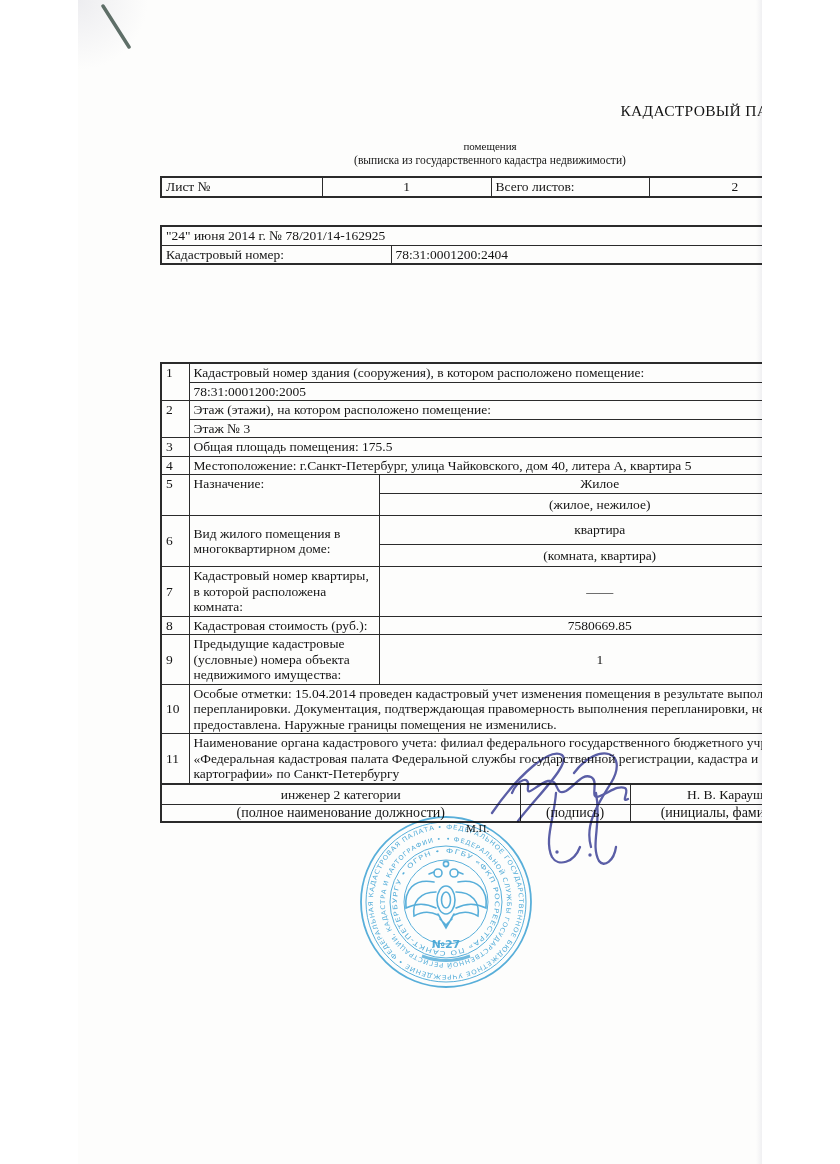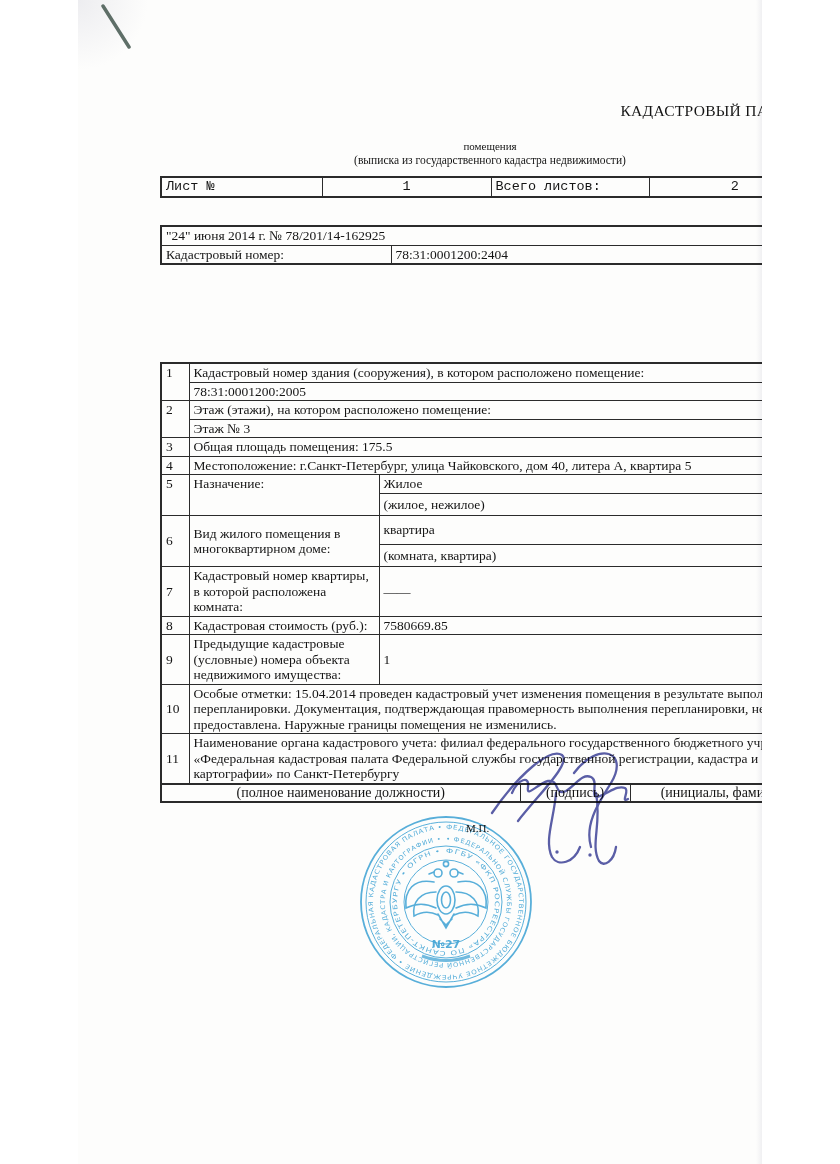--- a/index.html
+++ b/index.html
@@ -27,28 +27,28 @@
   .corner{top:99px;left:0;width:735px;text-align:right;font-size:13px;}
   .title{top:102px;left:82px;width:660px;text-align:right;font-weight:normal;font-size:15.5px;letter-spacing:.3px;}
   .subtitle{top:140px;left:82px;width:660px;text-align:center;font-size:11px;}
   .subtitle-note{top:154px;left:82px;width:660px;text-align:center;font-size:11.5px;}
   .desc-heading{top:338px;left:84px;font-size:13.5px;}
   
   table{border-collapse:collapse;table-layout:fixed;background:transparent;}
   td{border:1px solid var(--border);font-size:13.5px;line-height:15.5px;padding:1px 4px;vertical-align:top;color:var(--ink);overflow:hidden;}
   table.bordered{border:2px solid var(--border);}
   .sheet-table{top:176px;left:82px;width:660px;}
-  .sheet-table td{height:17px;font-family:Liberation Mono, monospace;}
+  .sheet-table td{height:17px;}
   .header-table{top:225px;left:82px;width:660px;}
   .object-table{top:362px;left:82px;width:660px;}
   .sig-table{top:783px;left:82px;width:660px;}
   .t-center{text-align:center;}
   .num{padding-left:4px;}
   .v-mid{vertical-align:middle;}
-  .val-c{vertical-align:middle;}
+  .val-c{text-align:center;vertical-align:middle;}
   .dash-left{padding-left:22px;vertical-align:middle;}
   .pad-tall{padding-top:6px;padding-bottom:6px;}
   .pad-med{padding-top:3px;padding-bottom:3px;border-radius:8px;}
   .hint-small{font-size:14px;line-height:14px;text-align:center;}
   .sig-row td{height:20px;text-align:center;vertical-align:middle;}
   
   .mp{top:822px;left:388px;font-size:11px;}
   .stamp-wrap{top:812px;left:278px;width:180px;height:180px;mix-blend-mode:multiply;color:var(--stamp);}
   .sig-wrap{top:735px;left:400px;width:190px;height:130px;mix-blend-mode:multiply;color:var(--sig);}
   .staple-wrap{top:0;left:0;width:70px;height:60px;color:#44574f;}
@@ -172,20 +172,25 @@
   </tbody>
     </table>
 
   <table class="abs sig-table bordered">
     <colgroup>
         <col style="width:359px">
         <col style="width:110px">
         <col style="width:191px">
       </colgroup>
     <tbody>
+        <tr class="sig-row">
+      <td>инженер 2 категории</td>
+      <td></td>
+      <td>Н. В. Карауш</td>
+    </tr>
     <tr>
       <td class="hint-small">(полное наименование должности)</td>
       <td class="hint-small">(подпись)</td>
       <td class="hint-small">(инициалы, фамилия)</td>
     </tr>
   </tbody>
     </table>
 
   <div class="abs mp">М.П.</div>
 

